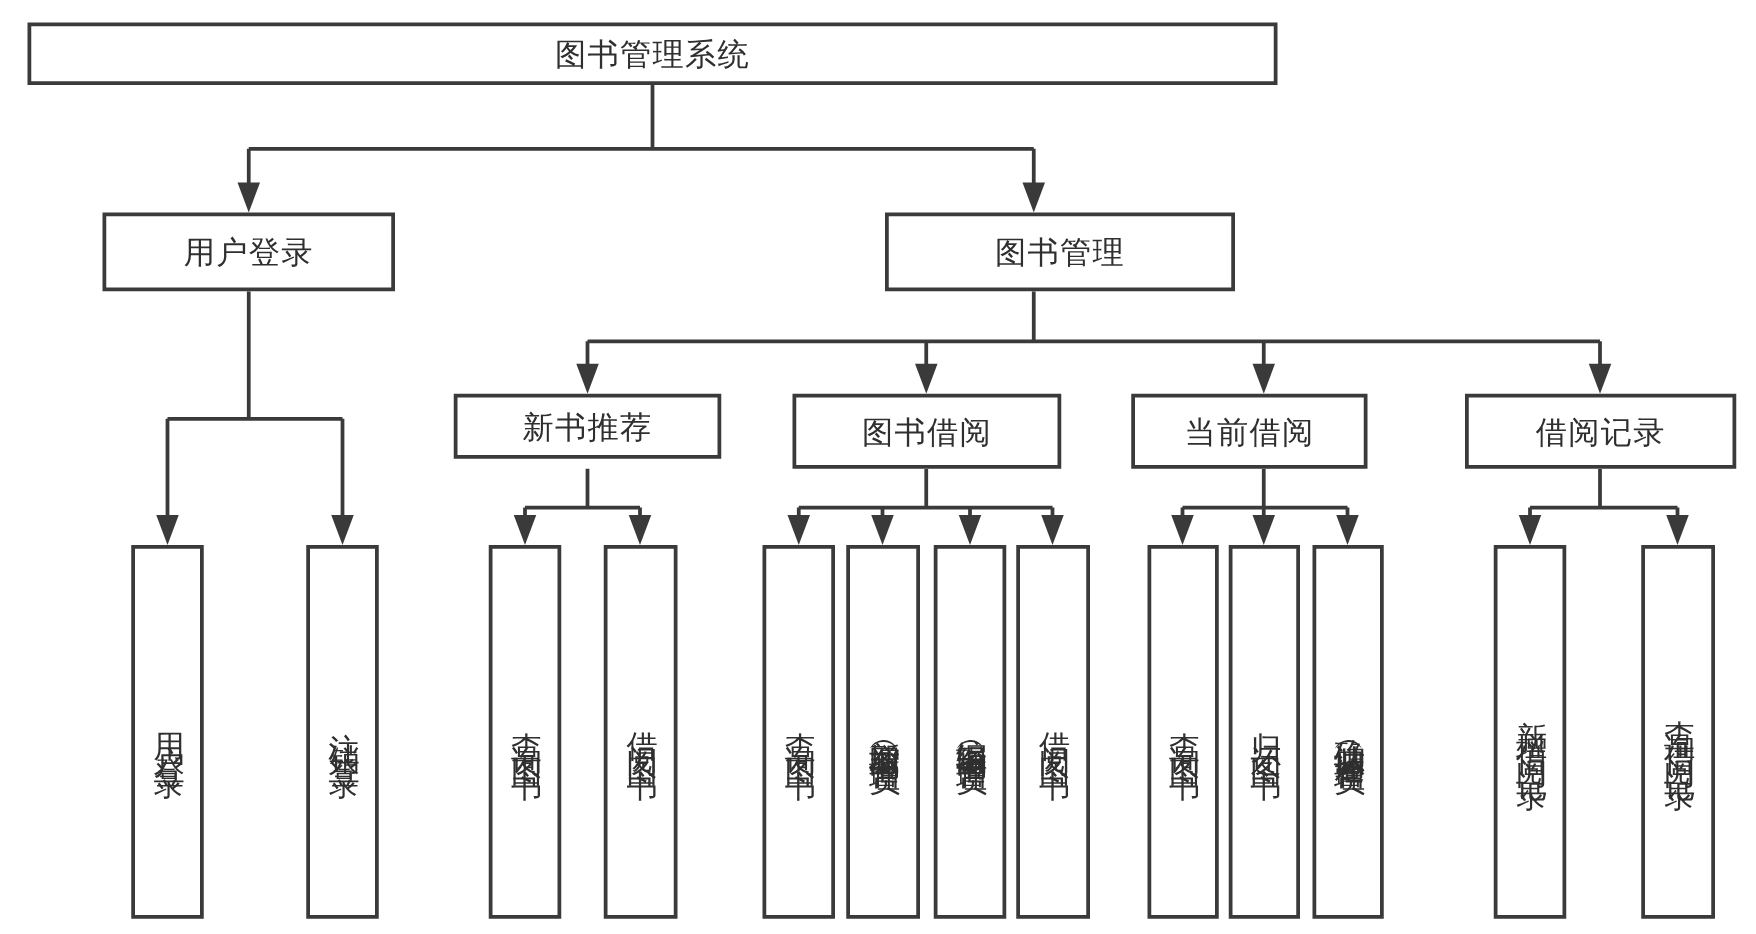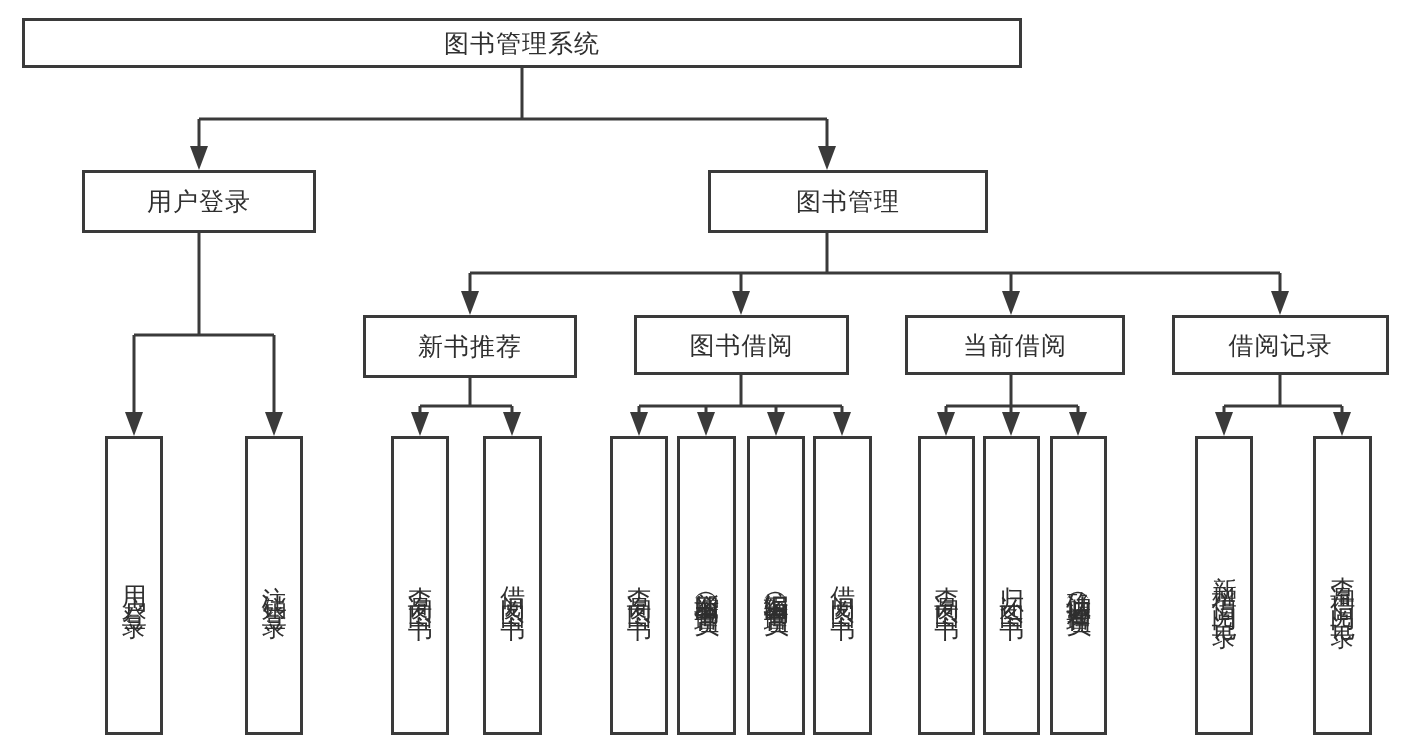--- a/index.html
+++ b/index.html
@@ -91,23 +91,23 @@
       <polygon points="1215,412 1233,412 1224,436"></polygon>
       <polygon points="1333,412 1351,412 1342,436"></polygon>
     </g>
   </svg>
 
   <div class="node hlabel" style="left:22px; top:18px; width:1000px; height:50px;">图书管理系统</div>
 
   <div class="node hlabel" style="left:82px; top:170px; width:234px; height:63px;">用户登录</div>
   <div class="node hlabel" style="left:708px; top:170px; width:280px; height:63px;">图书管理</div>
 
-  <div class="node hlabel" style="left:363px; top:315px; width:214px; height:63px;">新书推荐</div>
+  <div class="node hlabel" style="left:363px; top:315px; width:214px; height:52px;">新书推荐</div>
   <div class="node hlabel" style="left:634px; top:315px; width:215px; height:60px;">图书借阅</div>
-  <div class="node hlabel" style="left:905px; top:315px; width:220px; height:60px;">当前借阅</div>
+  <div class="node hlabel" style="left:905px; top:315px; width:189px; height:60px;">当前借阅</div>
   <div class="node hlabel" style="left:1172px; top:315px; width:217px; height:60px;">借阅记录</div>
 
   <div class="node" style="left:105px; top:436px; width:58px; height:299px;">
     <span class="vt vt-sm">用户登录</span>
   </div>
   <div class="node" style="left:245px; top:436px; width:58px; height:299px;">
     <span class="vt vt-sm">注销登录</span>
   </div>
 
   <div class="node" style="left:391px; top:436px; width:58px; height:299px;">

